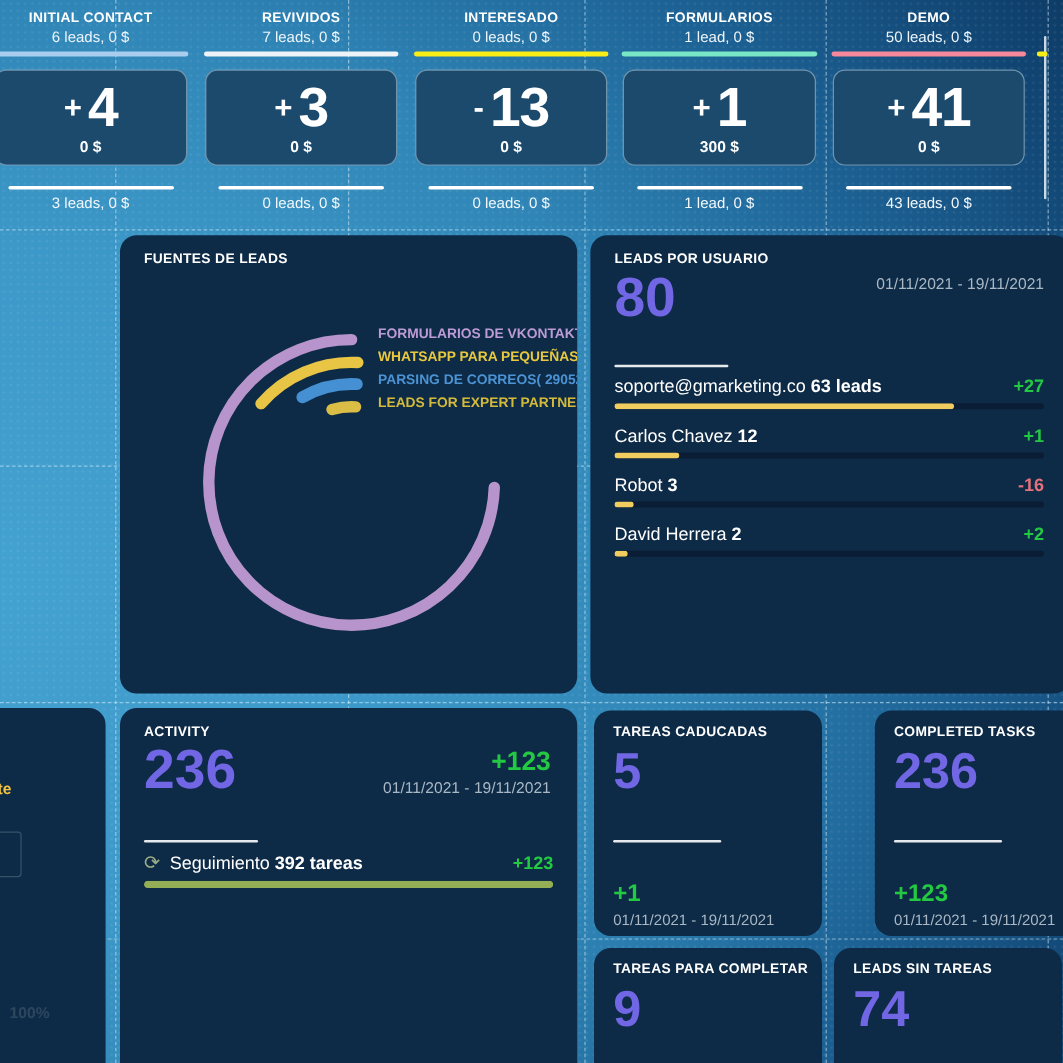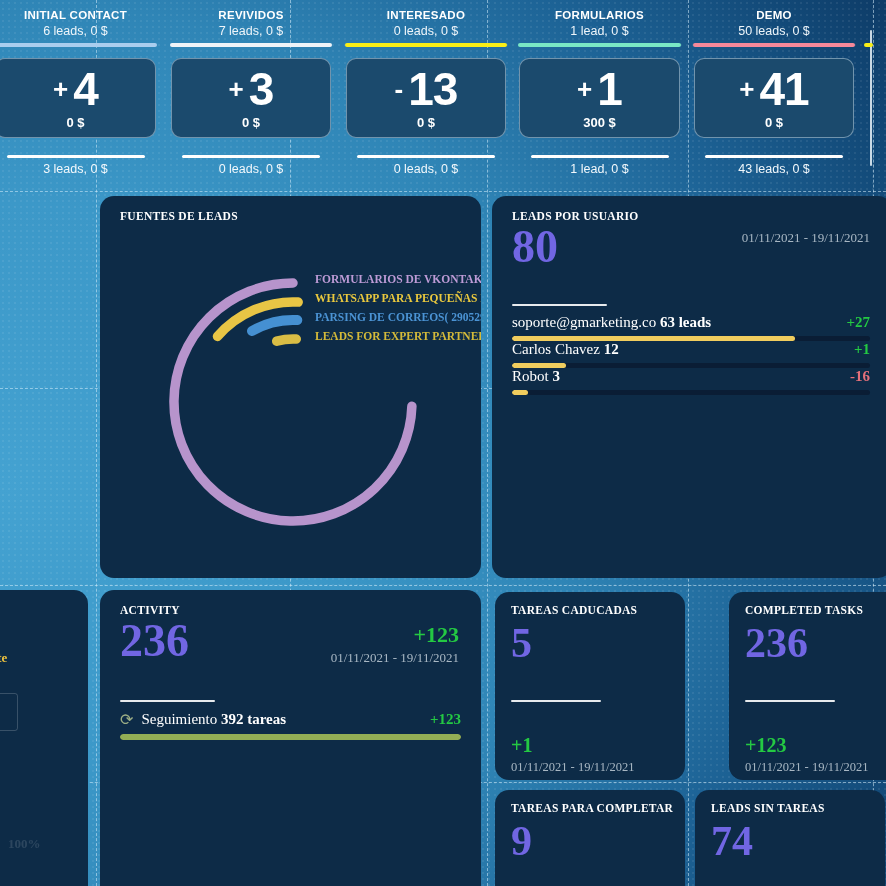--- a/index.html
+++ b/index.html
@@ -39,42 +39,42 @@
   .col-line { position:absolute; top:155px; left:50%; transform:translateX(-50%);
     width:138px; height:3px; background:#fff; border-radius:2px; }
   .col-footer { position:absolute; top:162px; left:0; width:100%; text-align:center;
     color:#f2f8fc; font-size:12.5px; }
   .header-scrollline { position:absolute; left:870px; top:30px; width:2px; height:136px;
     background:rgba(235,245,250,0.85); border-radius:1px; z-index:3; }
   .next-col-bar-tip { position:absolute; left:864px; top:43px; width:9px; height:4px;
     border-radius:2px; z-index:3; }
 
   
-  .panel { position:absolute; background:#0d2b47; border-radius:14px; z-index:3; overflow:hidden;font-family:Liberation Serif, serif; }
+  .panel { position:absolute; background:#0d2b47; border-radius:14px; z-index:3; overflow:hidden; }
   .panel-title { position:absolute; top:14px; left:20px; color:#fff; font-size:11.5px;
     font-weight:bold; letter-spacing:0.3px; white-space:nowrap; }
   .big-number { position:absolute; color:#7166e3; font-weight:bold; line-height:1; }
   .delta { font-weight:bold; color:#24c943; }
   .period { color:#a9b8c4; font-size:13px; }
   .divider { position:absolute; left:20px; width:95px; height:2px;
     background:rgba(255,255,255,0.9); border-radius:1px; }
 
   
   #panel-fuentes { left:100px; top:196px; width:381px; height:382px; }
   #donut-svg { position:absolute; left:0; top:0; }
   .legend { position:absolute; left:215px; top:74px; font-size:11.5px; font-weight:bold;
     line-height:19px; white-space:nowrap; }
 
   
   #panel-leads { left:492px; top:196px; width:400px; height:382px; }
   #panel-leads .big-number { top:28px; left:20px; font-size:46px; }
   .corner-meta { position:absolute; top:32px; right:22px; text-align:right; }
   .corner-meta .delta { font-size:22px; display:block; }
   .user-rows { position:absolute; left:20px; right:22px; top:118px; }
-  .user-row { }
+  .user-row { margin-bottom:14px; }
   .user-row-top { display:flex; justify-content:space-between; align-items:baseline;
     color:#fff; font-size:15px; }
   .user-row-top .delta { font-size:15px; }
   .bar-track { margin-top:5px; height:5px; background:#0a1d35; border-radius:3px; overflow:hidden; }
   .bar-fill { height:100%; background:#f0cd5e; border-radius:3px; }
 
   
   #panel-activity { left:100px; top:590px; width:381px; height:310px; }
   #panel-activity .big-number { top:28px; left:20px; font-size:46px; }
   #panel-activity .divider { top:110px; }
@@ -253,20 +253,32 @@
           <span>
             <span>Robot</span>
             <b>3</b>
           </span>
           <span class="delta" style="color: rgb(228, 112, 122);">-16</span>
         </div>
         <div class="bar-track">
           <div class="bar-fill" style="width: 4.5%;"></div>
         </div>
       </div>
+      <div class="user-row">
+        <div class="user-row-top">
+          <span>
+            <span>David Herrera</span>
+            <b>2</b>
+          </span>
+          <span class="delta" style="color: rgb(36, 201, 67);">+2</span>
+        </div>
+        <div class="bar-track">
+          <div class="bar-fill" style="width: 3%;"></div>
+        </div>
+      </div>
     </div>
   </div>
 
   <div class="panel" id="panel-activity">
     <div class="panel-title">ACTIVITY</div>
     <div class="big-number">236</div>
     <div class="corner-meta">
       <span class="delta">+123</span>
       <span class="period">01/11/2021 - 19/11/2021</span>
     </div>

